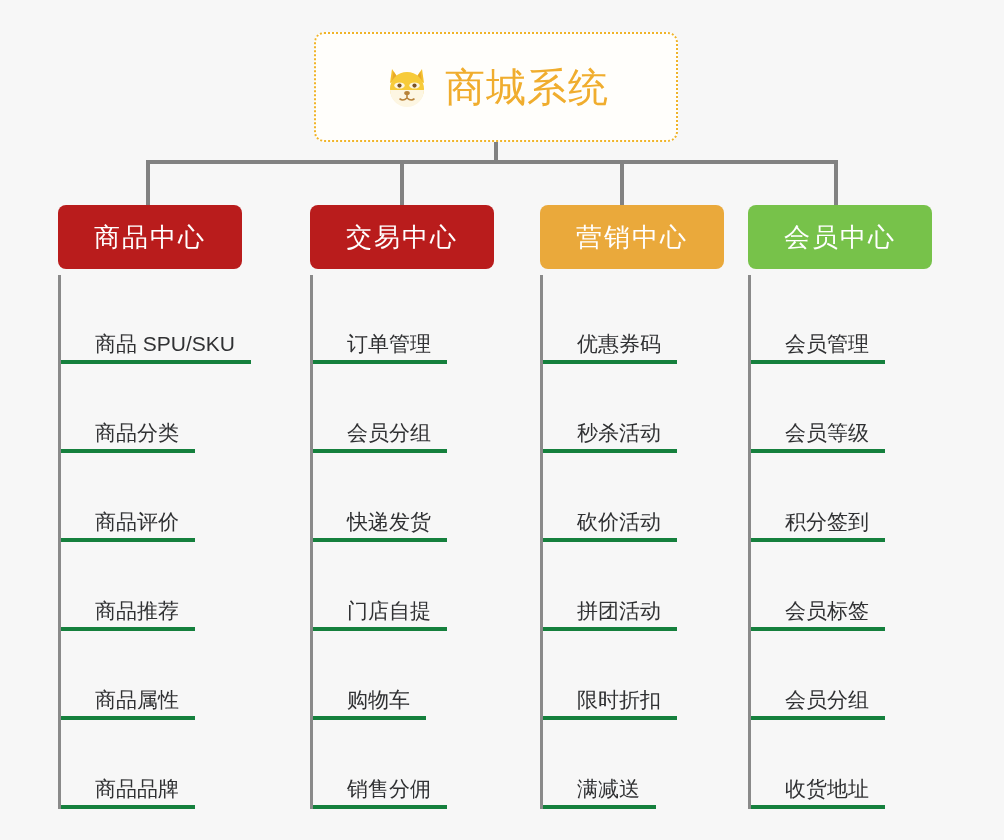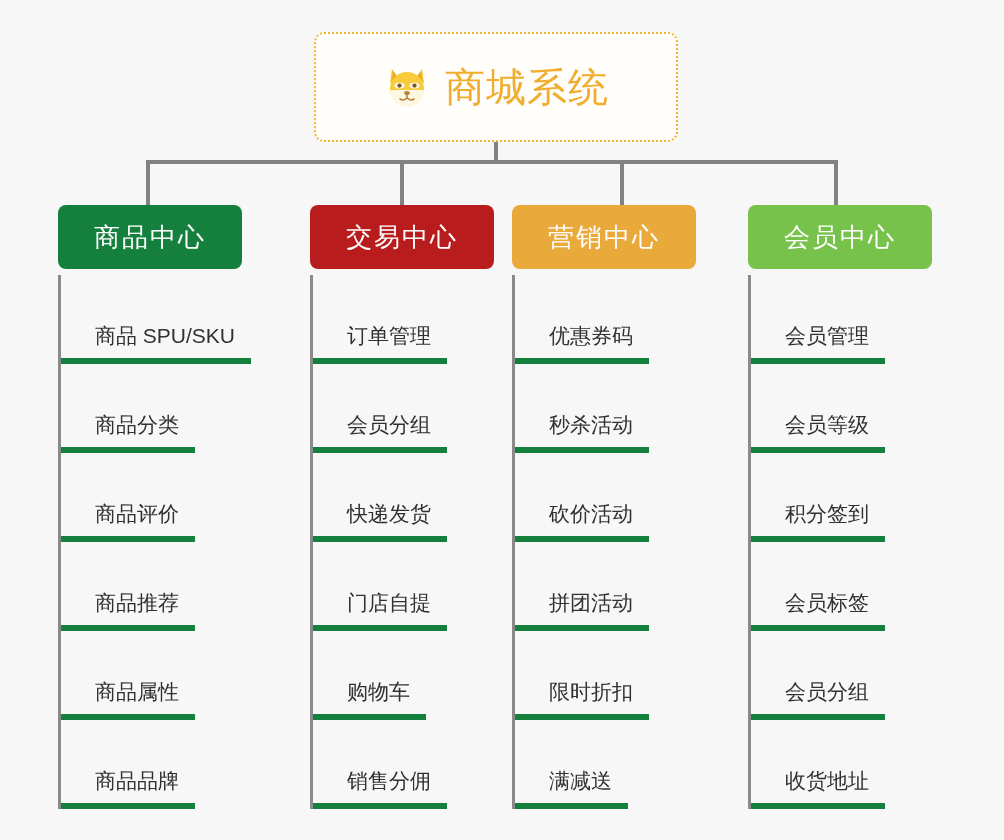--- a/index.html
+++ b/index.html
@@ -96,22 +96,22 @@
   .leaf-item {
     height: 89px;
     display: flex;
     align-items: flex-end;
     box-sizing: border-box;
   }
   .leaf-label {
     display: inline-block;
     font-size: 21px;
     color: #303133;
-    padding: 0 16px 8px 34px;
-    border-bottom: 6px solid #15803d;
+    padding: 0 16px 2px 34px;
+    border-bottom: 4px solid #15803d;
     white-space: nowrap;
     box-sizing: border-box;
     margin-top: 16px;
   }
 </style>
 </head>
 <body style="background: rgb(247, 247, 247);">
 
 <div id="mindmap">
 
@@ -139,21 +139,21 @@
 
   <div class="conn conn-v stem-root" style="background: rgb(130, 130, 130);"></div>
   <div class="conn conn-h bus" style="background: rgb(130, 130, 130);"></div>
 
   <div class="conn conn-v drop" id="drop-0" style="background: rgb(130, 130, 130); left: 146px;"></div>
   <div class="conn conn-v drop" id="drop-1" style="background: rgb(130, 130, 130); left: 400px;"></div>
   <div class="conn conn-v drop" id="drop-2" style="background: rgb(130, 130, 130); left: 620px;"></div>
   <div class="conn conn-v drop" id="drop-3" style="background: rgb(130, 130, 130); left: 834px;"></div>
 
   <div class="column" id="col-0" style="left: 58px; width: 184px;">
-    <div class="cat-header" style="background: #15803d; width: 184px;">商品中心</div>
+    <div class="cat-header" style="background: #b91c1c; width: 184px;">商品中心</div>
     <div class="leaf-list">
       <div class="leaf-item">
           <span class="leaf-label">商品 SPU/SKU</span>
         </div>
       <div class="leaf-item">
           <span class="leaf-label">商品分类</span>
         </div>
       <div class="leaf-item">
           <span class="leaf-label">商品评价</span>
         </div>
@@ -186,21 +186,21 @@
         </div>
       <div class="leaf-item">
           <span class="leaf-label">购物车</span>
         </div>
       <div class="leaf-item">
           <span class="leaf-label">销售分佣</span>
         </div>
     </div>
   </div>
 
-  <div class="column" id="col-2" style="left: 512px; width: 184px; text-align: right;">
+  <div class="column" id="col-2" style="left: 540px; width: 184px; text-align: right;">
     <div class="cat-header" style="background: rgb(234, 169, 59); width: 184px;">营销中心</div>
     <div class="leaf-list">
       <div class="leaf-item">
           <span class="leaf-label">优惠券码</span>
         </div>
       <div class="leaf-item">
           <span class="leaf-label">秒杀活动</span>
         </div>
       <div class="leaf-item">
           <span class="leaf-label">砍价活动</span>

